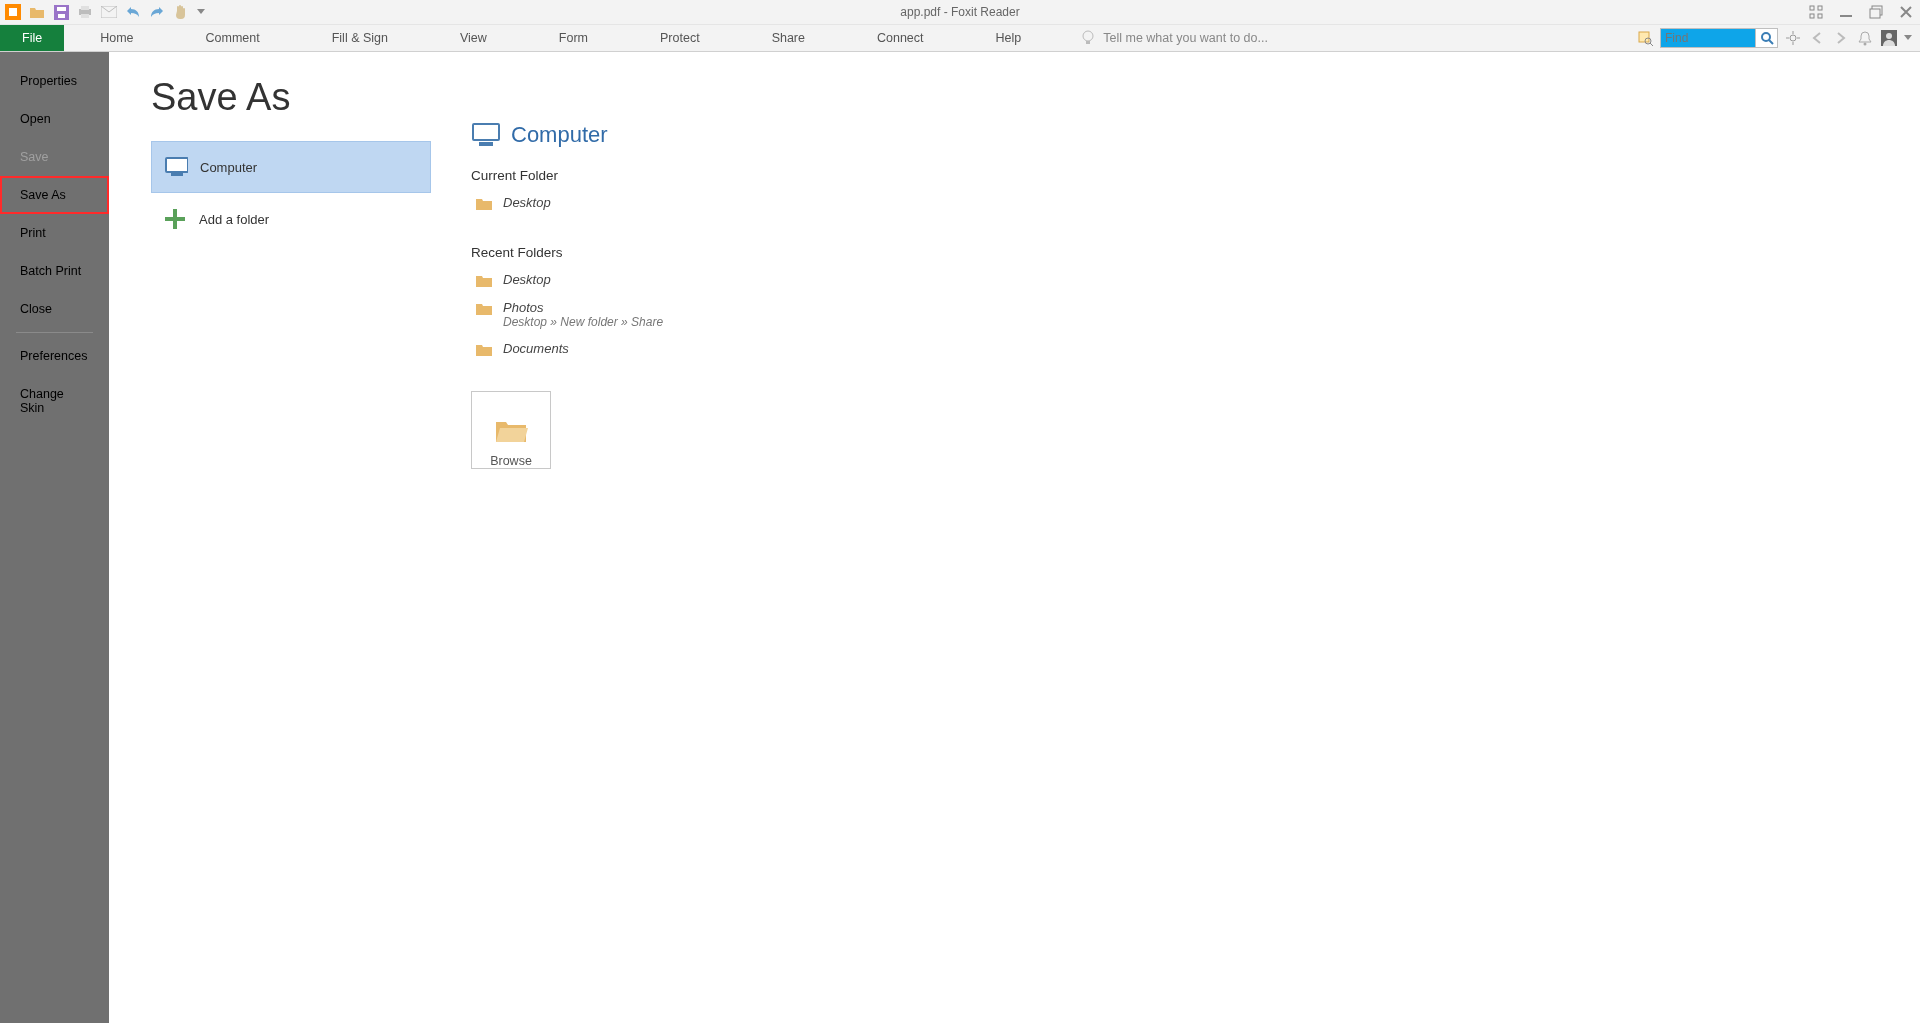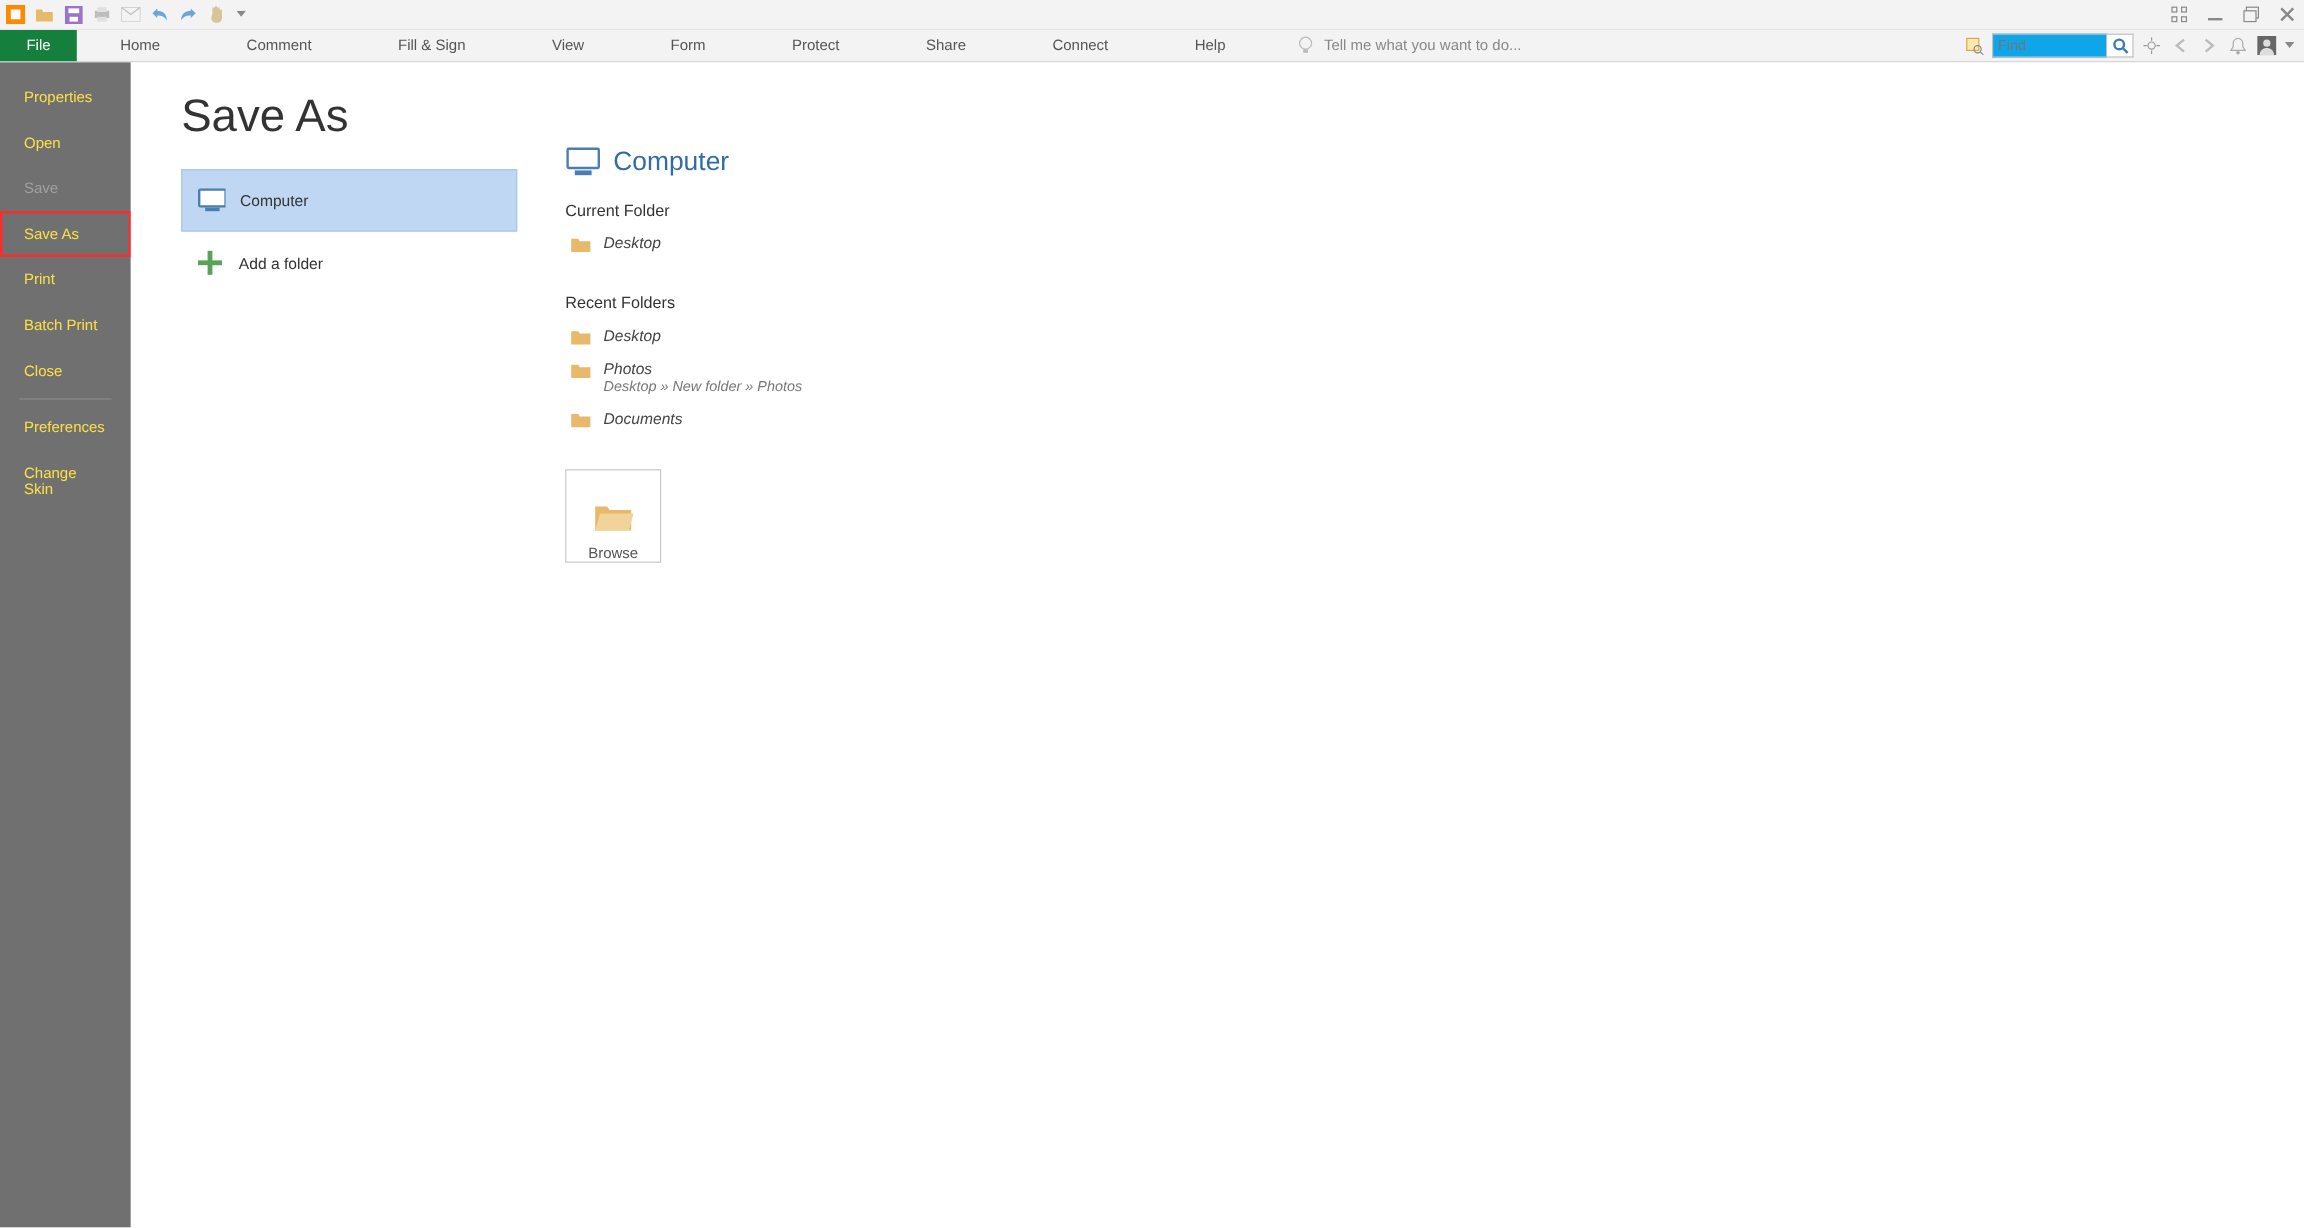--- a/index.html
+++ b/index.html
@@ -72,21 +72,21 @@
   display: flex;
   height: calc(1023px - 25px - 27px);
 }
 .sidebar {
   width: 109px;
   background: #707070;
   display: flex; flex-direction: column;
   padding-top: 10px;
 }
 .side-item {
-  color: #fde047;
+  color: #000000;
   font-size: 12.5px;
   padding: 10px 18px;
   cursor: pointer;
   border: 2px solid transparent;
 }
 .side-item.disabled { color: #a0a0a0; }
 .side-item.active {
   border: 2px solid #ff2a2a;
   background: #707070;
 }
@@ -192,20 +192,21 @@
       <svg width="14" height="16">
           <path d="M3 7V3a1 1 0 012 0v3V2a1 1 0 012 0v4V3a1 1 0 012 0v4V5a1 1 0 012 0v6a4 4 0 01-4 4H6a4 4 0 01-4-4l1-4z" fill="#d8c49a"></path>
         </svg>
     </div>
     <div class="qat-item" style="width:10px;">
       <svg width="8" height="6">
           <path d="M0 0h8L4 5z" fill="#888"></path>
         </svg>
     </div>
   </div>
+  <div class="app-title">app.pdf - Foxit Reader</div>
   <div class="win-controls">
     <div class="win-ctrl">
       <svg width="14" height="14">
           <rect x="1" y="1" width="4" height="4" fill="none" stroke="#888"></rect>
           <rect x="9" y="1" width="4" height="4" fill="none" stroke="#888"></rect>
           <rect x="1" y="9" width="4" height="4" fill="none" stroke="#888"></rect>
           <rect x="9" y="9" width="4" height="4" fill="none" stroke="#888"></rect>
         </svg>
     </div>
     <div class="win-ctrl">
@@ -381,21 +382,21 @@
         </div>
 
         <div class="folder-row">
           <span class="folder-icon">
             <svg width="18" height="14">
                 <path d="M1 2h6l1 2h9v9H1z" fill="#e8b96b"></path>
               </svg>
           </span>
           <div>
             <div>Photos</div>
-            <div class="sub">Desktop » New folder » Photos</div>
+            <div class="sub">Desktop » New folder » Share</div>
           </div>
         </div>
 
         <div class="folder-row">
           <span class="folder-icon">
             <svg width="18" height="14">
                 <path d="M1 2h6l1 2h9v9H1z" fill="#e8b96b"></path>
               </svg>
           </span>
           <span>Documents</span>

